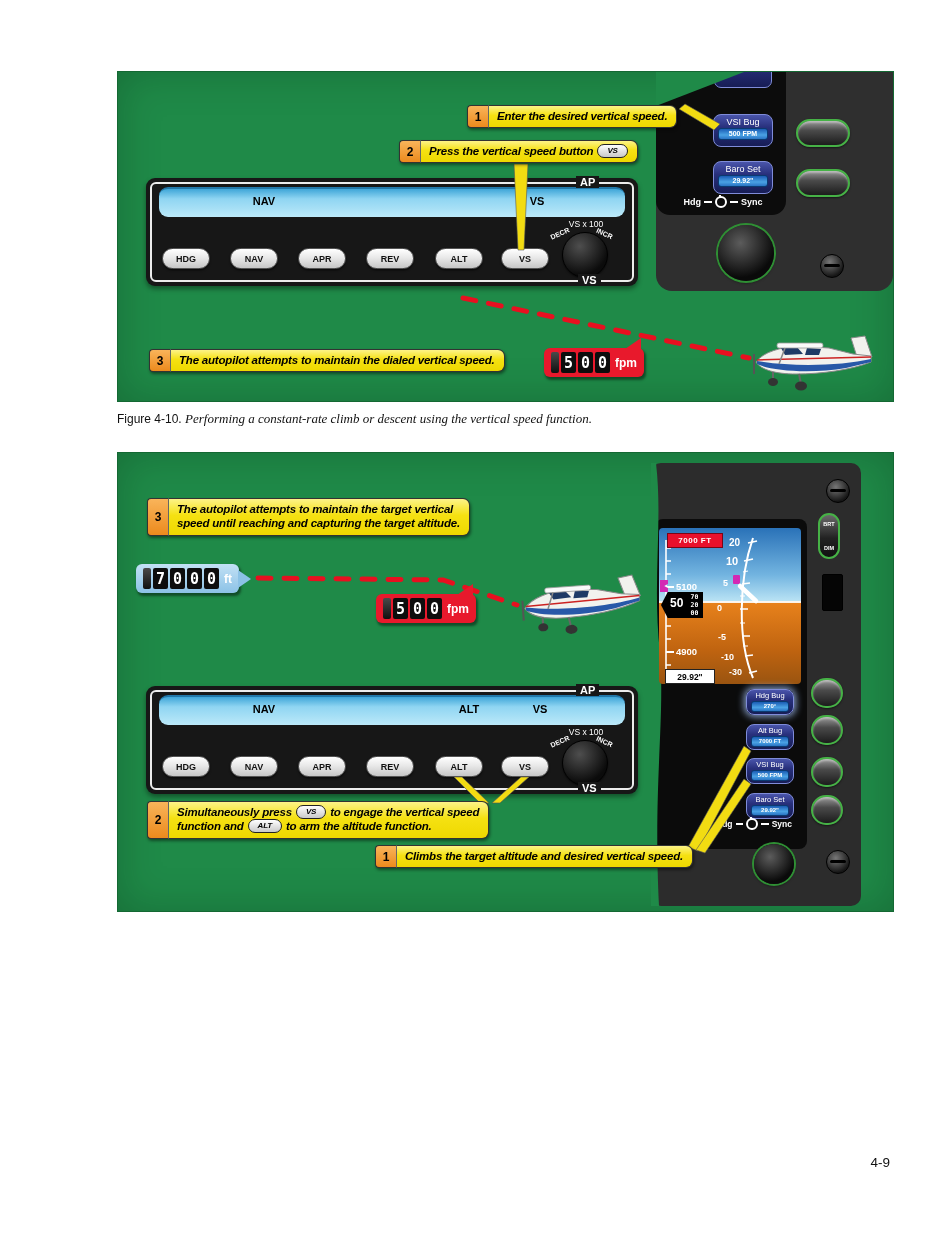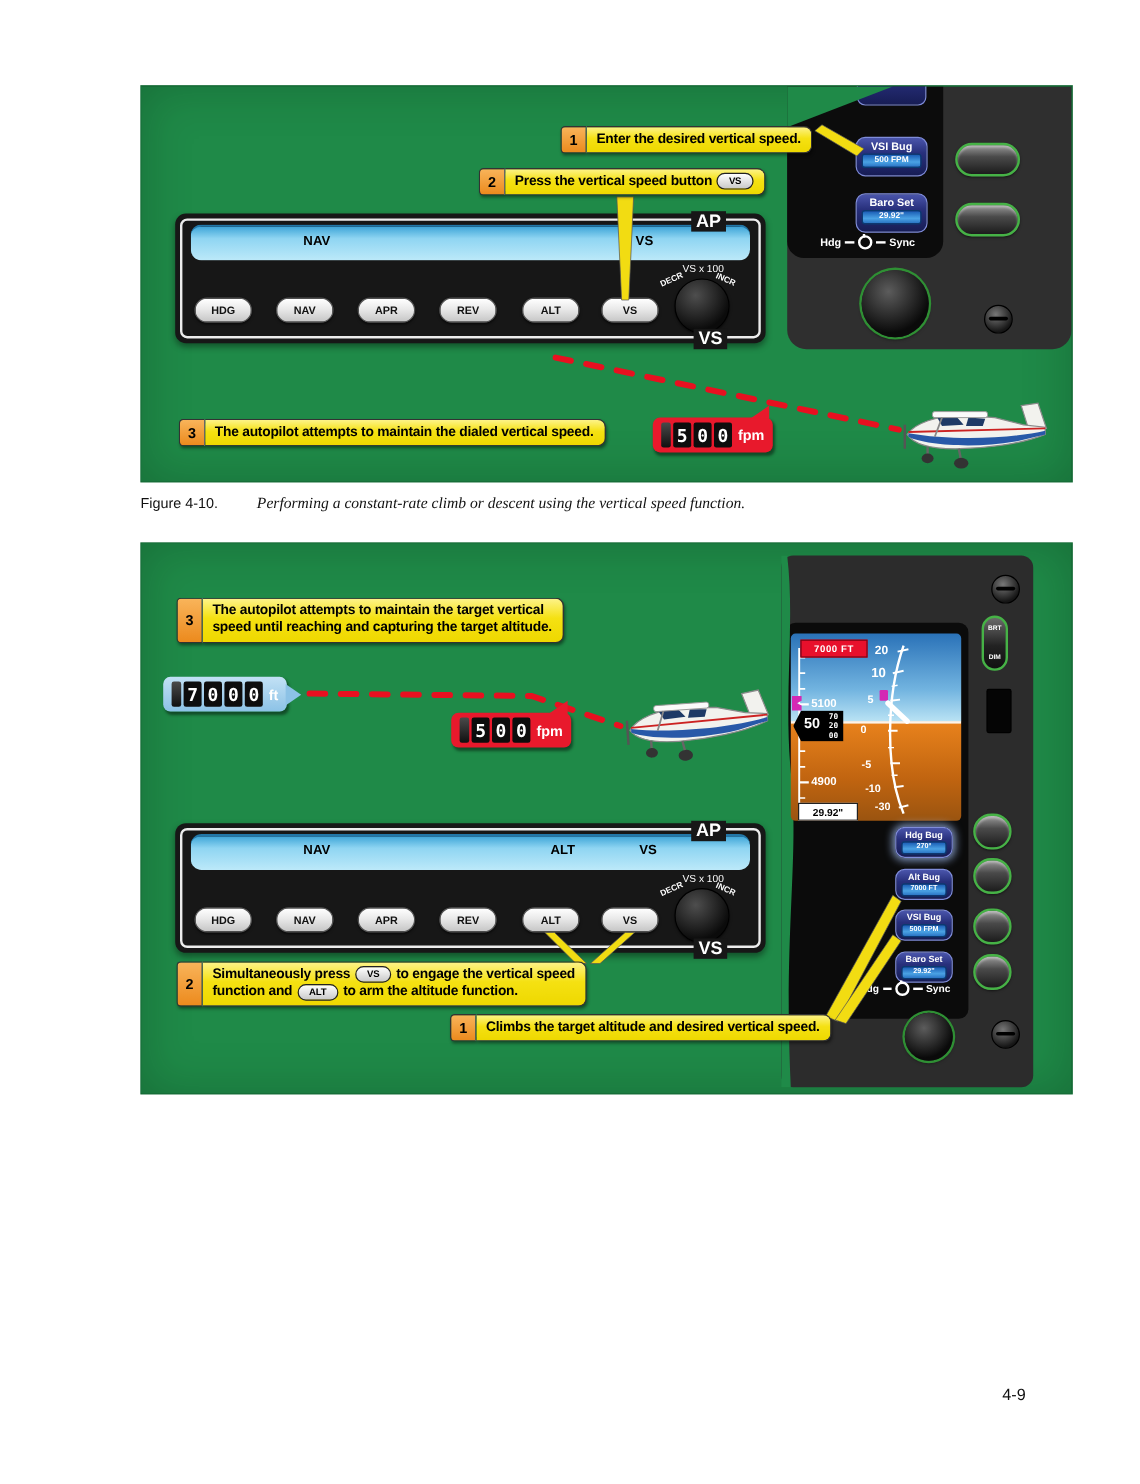--- a/index.html
+++ b/index.html
@@ -12,51 +12,51 @@
   
   .callout { position:absolute; display:inline-flex; align-items:stretch; z-index:6;
              filter: drop-shadow(1.5px 2.5px 1.5px rgba(0,0,0,.45)); }
   .callout .badge { min-width:16px; padding:0 2px; display:flex; align-items:center; justify-content:center;
              background:linear-gradient(180deg,#f9b45a,#ec8a1d); color:#000; font-weight:bold;
              font-size:12px; border:1px solid #333; border-right:1px solid #666; border-radius:4px 0 0 4px; }
   .callout .body { background:linear-gradient(180deg,#fdf388 0%,#f5e112 45%,#eed800 100%);
              border:1px solid #333; border-left:none; border-radius:0 7px 7px 0;
              padding:3px 9px 4px 8px; font-size:11.5px; font-weight:700; letter-spacing:-.2px; color:#000;
              display:flex; flex-direction:column; justify-content:center; line-height:1.25; white-space:nowrap; }
-  .cline { display:flex; align-items:flex-end; gap:4px; white-space:nowrap; }
+  .cline { display:flex; align-items:flex-start; gap:4px; white-space:nowrap;font-style:italic; }
   .pill { display:inline-flex; align-items:center; justify-content:center;
           background:linear-gradient(180deg,#ffffff,#c9c9c9); border:1.4px solid #222;
           border-radius:999px; font-size:8px; font-weight:bold; padding:0 9px; height:12px; }
 
   
   .ap-panel { position:absolute; width:492px; height:108px; background:#171717;
               border-radius:9px; box-shadow:0 3px 5px rgba(0,0,0,.4); z-index:2; }
   .ap-border { position:absolute; inset:4px; border:2px solid #ececec; border-radius:6px; }
-  .ap-tag { position:absolute; color:#fff; font-size:15px; font-weight:bold;
+  .ap-tag { position:absolute; color:#fff; font-size:11px; font-weight:bold;
             background:#171717; padding:0 4px; z-index:2; }
   .lcd { position:absolute; left:13px; top:9px; width:466px; height:28px; border-radius:9px;
          background:linear-gradient(180deg,#3fa6d8 0%,#8fd5f2 35%,#bce9f9 100%);
          border-top:2px solid #2277a8; }
   .annun { position:absolute; top:6px; transform:translateX(-50%); color:#000;
            font-size:11px; font-weight:bold; }
   .vs-scale { position:absolute; top:41px; color:#fff; font-size:8.5px; font-weight:normal; }
   .knob-lbl { position:absolute; color:#fff; font-size:7px; font-weight:bold; }
   .ap-knob { position:absolute; width:44px; height:44px; border-radius:50%;
              background:radial-gradient(circle at 38% 30%, #4e4e4e, #0b0b0b 70%);
              border:1px solid #000; box-shadow:0 1px 2px rgba(0,0,0,.6); }
   .ap-btn { position:absolute; width:46px; height:19px; border-radius:999px;
             background:linear-gradient(180deg,#ffffff 0%,#e9e9e9 45%,#c6c6c6 100%);
             border:1px solid #555; box-shadow:0 1.5px 2px rgba(0,0,0,.55);
             display:flex; align-items:center; justify-content:center;
             font-size:9px; font-weight:bold; color:#111; }
 
   
   .bugbtn { position:absolute; background:linear-gradient(180deg,#4a55ab 0%,#28307c 40%,#171d55 100%);
             border:1px solid #7f8cd9; border-radius:8px; text-align:center; overflow:hidden; }
-  .bugbtn .blab { color:#fff; font-weight:bold; display:block; }
+  .bugbtn .blab { color:#fff; font-weight:normal; display:block; }
   .bugbtn .bval { margin:1px 4px 0 4px; border-radius:3px; border:1px solid #0a3a70;
                   background:linear-gradient(180deg,#1a5cb4 0%,#4aa2e4 60%,#2a74c4 100%);
                   color:#fff; font-weight:bold; }
   .bugbtn.lg { width:58px; height:31px; } .bugbtn.lg .blab { font-size:9px; padding-top:2px; }
   .bugbtn.lg .bval { font-size:7px; height:10px; line-height:10px; }
   .bugbtn.sm { width:46px; height:24px; } .bugbtn.sm .blab { font-size:7.5px; padding-top:1px; }
   .bugbtn.sm .bval { font-size:6px; height:9px; line-height:9px; }
 
   .ovalbtn { position:absolute; border-radius:999px; border:2px solid #46b246;
              background:linear-gradient(180deg,#9a9a9a 0%,#4a4a4a 40%,#1c1c1c 100%);
@@ -111,22 +111,22 @@
 
   .rocker { position:absolute; width:22px; height:46px; border-radius:999px; border:2px solid #46b246;
             background:linear-gradient(180deg,#6a6a6a,#222 55%,#111); display:flex; flex-direction:column;
             align-items:center; justify-content:space-between; padding:6px 0; box-sizing:border-box; }
   .rocker span { color:#fff; font-size:5.5px; font-weight:bold; }
   .sensor { position:absolute; background:#050505; border-radius:2px; border:1px solid #000; }
 
   .overlay { position:absolute; inset:0; z-index:5; pointer-events:none; }
   .caption { position:absolute; font-size:12px; color:#111; }
   .caption b { font-family:"Liberation Sans", sans-serif; font-weight:normal; }
-  .caption i { font-family:"Liberation Serif", serif; font-size:13px;margin-left:29px; }
-  .pagenum { position:absolute; left:800px; top:1155px; width:90px; text-align:center;
+  .caption i { font-family:"Liberation Serif", serif; font-size:13px; }
+  .pagenum { position:absolute; left:800px; top:1155px; width:90px; text-align:right;
              font-size:13.5px; color:#111; }
 </style>
 </head>
 <body>
 
 <div class="page">
 
   <div class="fig" style="left:117px; top:71px; width:775px; height:329px;">
 
     <div style="position:absolute; left:538px; top:0; width:237px; height:219px; background:#2f2f2f; border-radius:0 0 16px 16px; z-index:2;">

